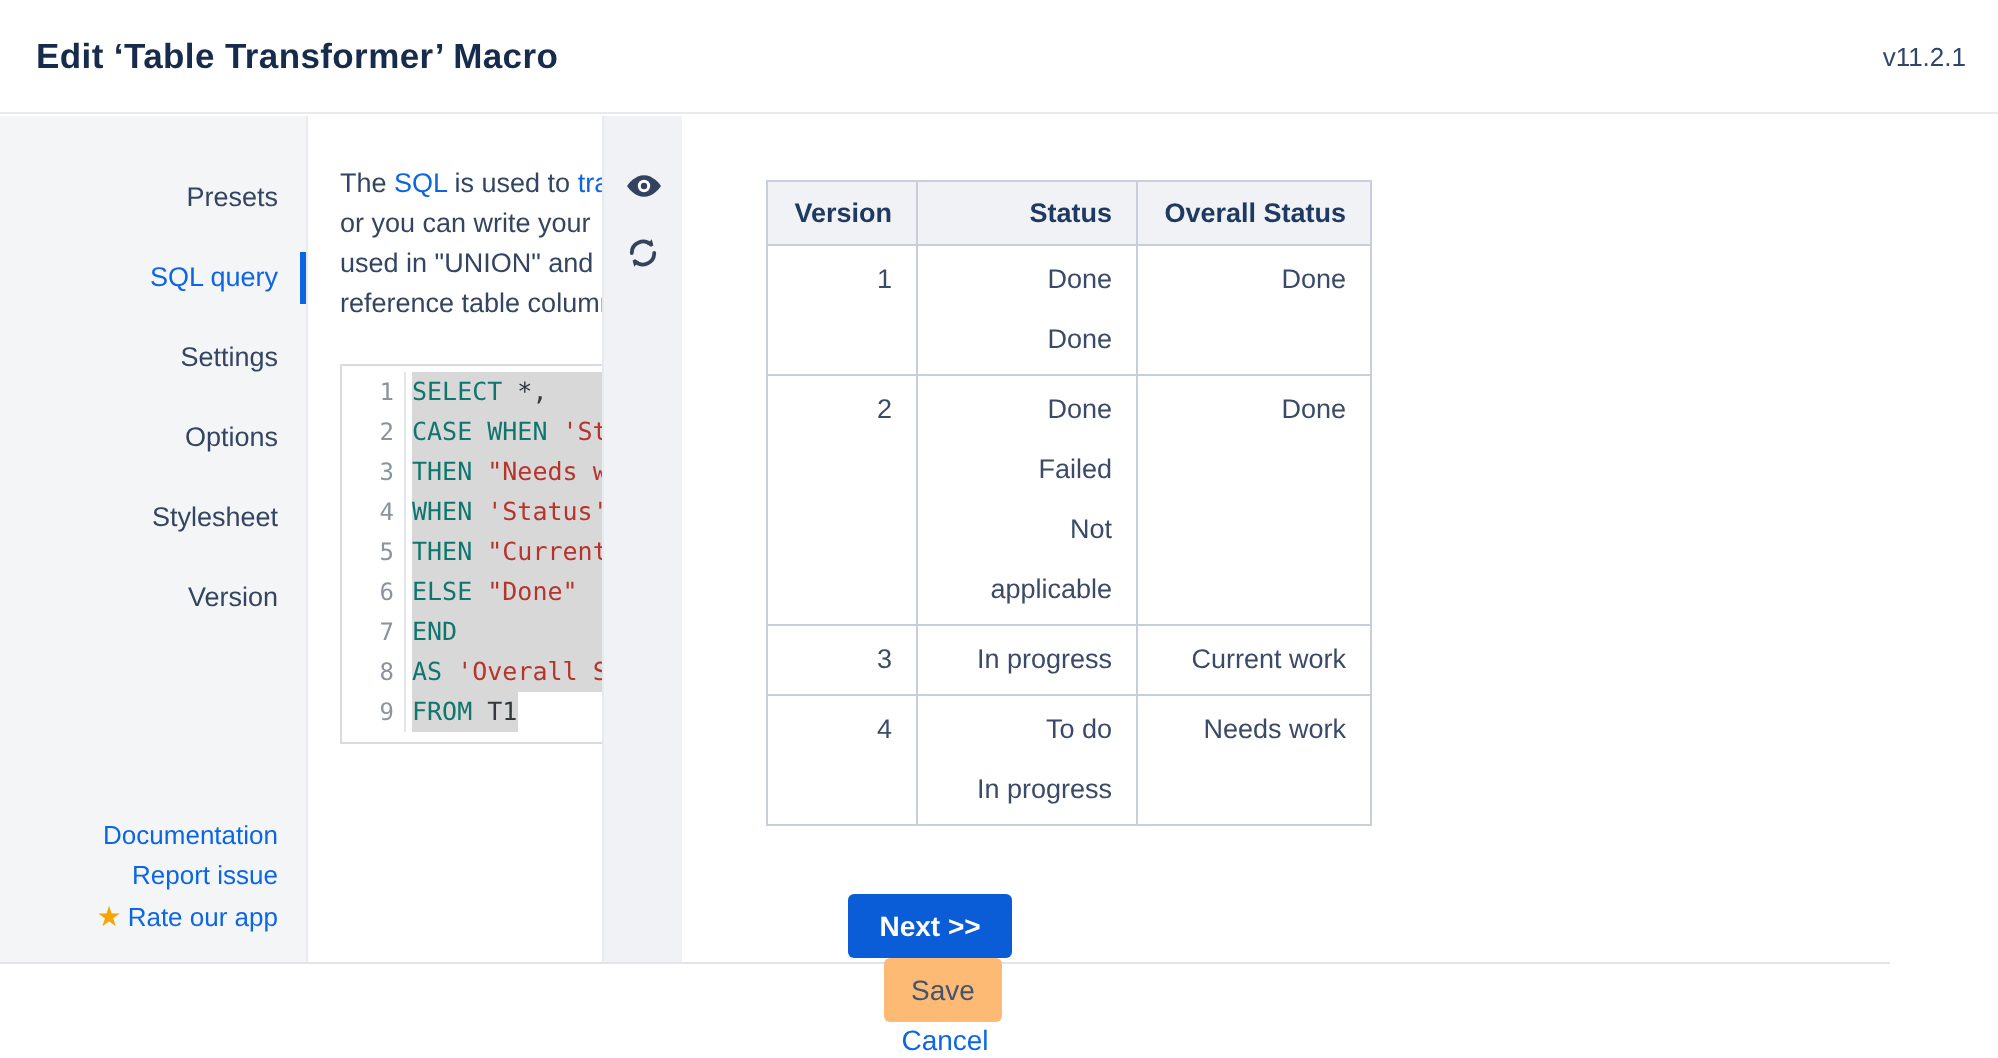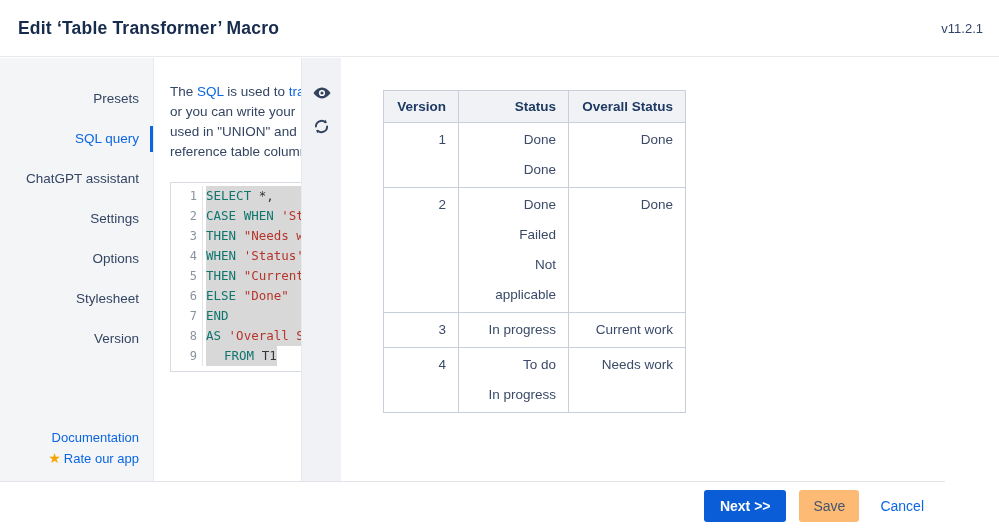--- a/index.html
+++ b/index.html
@@ -42,21 +42,21 @@
   }
   .desc-link{color:#0c66e4;cursor:pointer;}
   .editor{
     margin-top:20px;width:131px;box-sizing:border-box;overflow:hidden;
     border:1px solid #d8dbe1;border-right:none;background:#fff;padding:3px 0 5px 0;
   }
   .code-line{display:flex;height:20px;line-height:20px;font-family:"DejaVu Sans Mono",monospace;font-size:12.5px;white-space:pre;}
   .code-num{flex:0 0 26px;width:26px;text-align:right;padding-right:5px;color:#8b939f;border-right:1px solid #e3e5e9;font-size:12px;}
   .code-text{flex:1;overflow:hidden;padding-left:3px;}
   .sel-full{display:block;background:#d8d8d8;}
-  .sel-part{display:inline-block;background:#d8d8d8;padding-left:18px;}
+  .sel-part{display:inline-block;background:#d8d8d8;}
   .kw{color:#0f766e;}
   .str{color:#b5352c;}
   .pl{color:#33383f;}
   
   .strip{
     position:absolute;left:301px;top:58px;width:40px;height:423px;box-sizing:border-box;
     background:#f1f2f5;border-left:1px solid #e9eaee;
     display:flex;flex-direction:column;align-items:center;padding-top:25px;gap:13px;
   }
   .icon-btn{width:20px;height:20px;cursor:pointer;display:flex;align-items:center;justify-content:center;}
@@ -67,21 +67,21 @@
   .preview-table th{
     background:#f1f2f5;color:#1e3a63;font-weight:700;height:32px;
     padding:0 12px;vertical-align:middle;
   }
   .preview-table td{padding:2px 12px;color:#3a4a68;vertical-align:top;}
   .cellline{line-height:30px;}
   
   .footer{
     position:absolute;left:0;top:481px;width:945px;height:48px;box-sizing:border-box;
     background:#fff;border-top:1px solid #e2e4e9;display:flex;align-items:center;
-    justify-content:flex-end;padding-right:15px;
+    justify-content:flex-end;padding-right:15px;flex-direction:column;
   }
   .btn-next{
     background:#0b5cd7;color:#fff;font-weight:700;font-size:14px;border:none;
     border-radius:3px;padding:8px 16px;cursor:pointer;font-family:inherit;
   }
   .btn-save{
     background:#fdba74;color:#44546f;font-size:14px;border:none;border-radius:3px;
     padding:8px 14px;margin-left:13px;cursor:pointer;font-family:inherit;
   }
   .btn-cancel{
@@ -94,28 +94,28 @@
 
 <div class="dlg-header">
   <div class="dlg-title">Edit ‘Table Transformer’ Macro</div>
   <div class="dlg-version">v11.2.1</div>
 </div>
 
 <div class="sidebar">
   <div class="nav">
       <div class="nav-item"><span>Presets</span></div>
       <div class="nav-item active"><span>SQL query</span><span class="bar"></span></div>
-      <div class="nav-item"><span>ChatGPT assistant</span></div>
       <div class="nav-item"><span>Settings</span></div>
       <div class="nav-item"><span>Options</span></div>
       <div class="nav-item"><span>Stylesheet</span></div>
       <div class="nav-item"><span>Version</span></div>
     </div>
   <div class="side-links">
       <div class="side-link"><span>Documentation</span></div>
+      <div class="side-link"><span>Report issue</span></div>
       <div class="side-link"><span class="star">★</span><span>Rate our app</span></div>
     </div>
 </div>
 
 <div class="editor-panel">
   <div>
       <div class="desc-line"><span>The </span><span class="desc-link">SQL</span><span> is used to </span><span class="desc-link">transform</span></div>
       <div class="desc-line"><span>or you can write your</span></div>
       <div class="desc-line"><span>used in "UNION" and</span></div>
       <div class="desc-line"><span>reference table columns</span></div>

